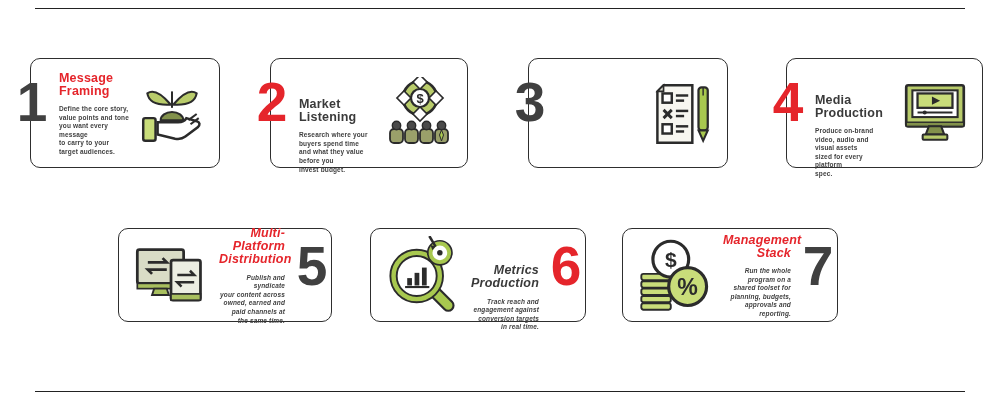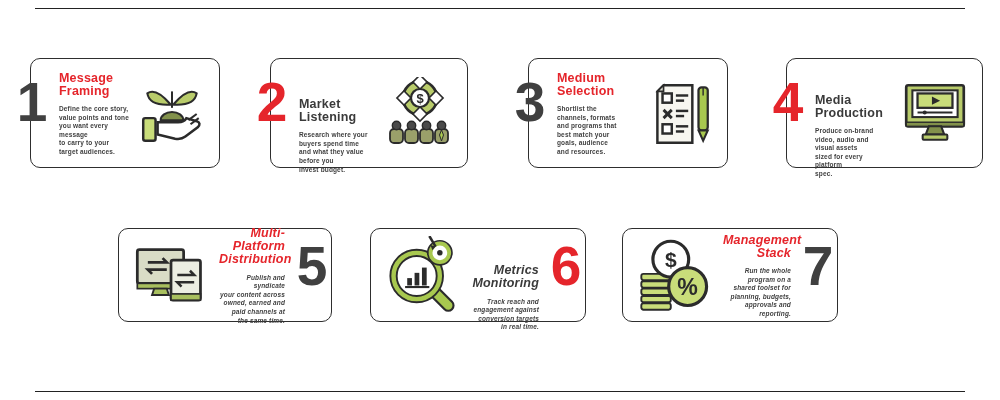--- a/index.html
+++ b/index.html
@@ -121,30 +121,20 @@
           </g>
         </g>
       </svg>
     </div>
   </div>
 </div>
 
 <div class="card card-top" style="left:528px;width:200px;">
   <div class="num num-dark">3</div>
   <div class="content">
-    <div class="textcol">
-      <div class="title t-red">Medium
-Selection</div>
-      <div class="bodytext">Shortlist the
-channels, formats
-and programs that
-best match your
-goals, audience
-and resources.</div>
-    </div>
     <div class="iconbox">
       <svg width="74" height="74" viewBox="0 0 72 72">
         <path d="M20 8 h28 v56 h-34 v-50 Z" fill="#f7f6f0" stroke="#2b2b2b" stroke-width="2.4"></path>
         <path d="M20 8 l-6 6 h6 Z" fill="#dcdcd0" stroke="#2b2b2b" stroke-width="1.6"></path>
         <rect x="19" y="16" width="9" height="9" fill="#ffffff" stroke="#2b2b2b" stroke-width="2.4"></rect>
         <line x1="32" y1="18" x2="44" y2="18" stroke="#2b2b2b" stroke-width="2.4"></line>
         <line x1="32" y1="23" x2="40" y2="23" stroke="#2b2b2b" stroke-width="2.4"></line>
         <path d="M20 32 l8 8 M28 32 l-8 8" stroke="#2b2b2b" stroke-width="2.8"></path>
         <line x1="32" y1="33" x2="44" y2="33" stroke="#2b2b2b" stroke-width="2.4"></line>
         <line x1="32" y1="38" x2="40" y2="38" stroke="#2b2b2b" stroke-width="2.4"></line>
@@ -230,21 +220,21 @@
         <line x1="21" y1="48.5" x2="44" y2="48.5" stroke="#2b2b2b" stroke-width="2"></line>
         <circle cx="54" cy="16" r="9" fill="#ffffff" stroke="#a8c84f" stroke-width="4"></circle>
         <circle cx="54" cy="16" r="11.5" fill="none" stroke="#2b2b2b" stroke-width="1.6"></circle>
         <circle cx="54" cy="16" r="2.6" fill="#2b2b2b"></circle>
         <path d="M44 0 L50 10" stroke="#2b2b2b" stroke-width="2.4"></path>
         <path d="M50 10 l-5 -1.5 l2 5 Z" fill="#2b2b2b"></path>
       </svg>
     </div>
     <div class="textcol">
       <div class="title t-dark">Metrics
-Monitoring</div>
+Production</div>
       <div class="bodytext">Track reach and
 engagement against
 conversion targets
 in real time.</div>
     </div>
   </div>
 </div>
 
 <div class="card card-bottom" style="left:622px;width:216px;">
   <div class="num num-dark">7</div>

